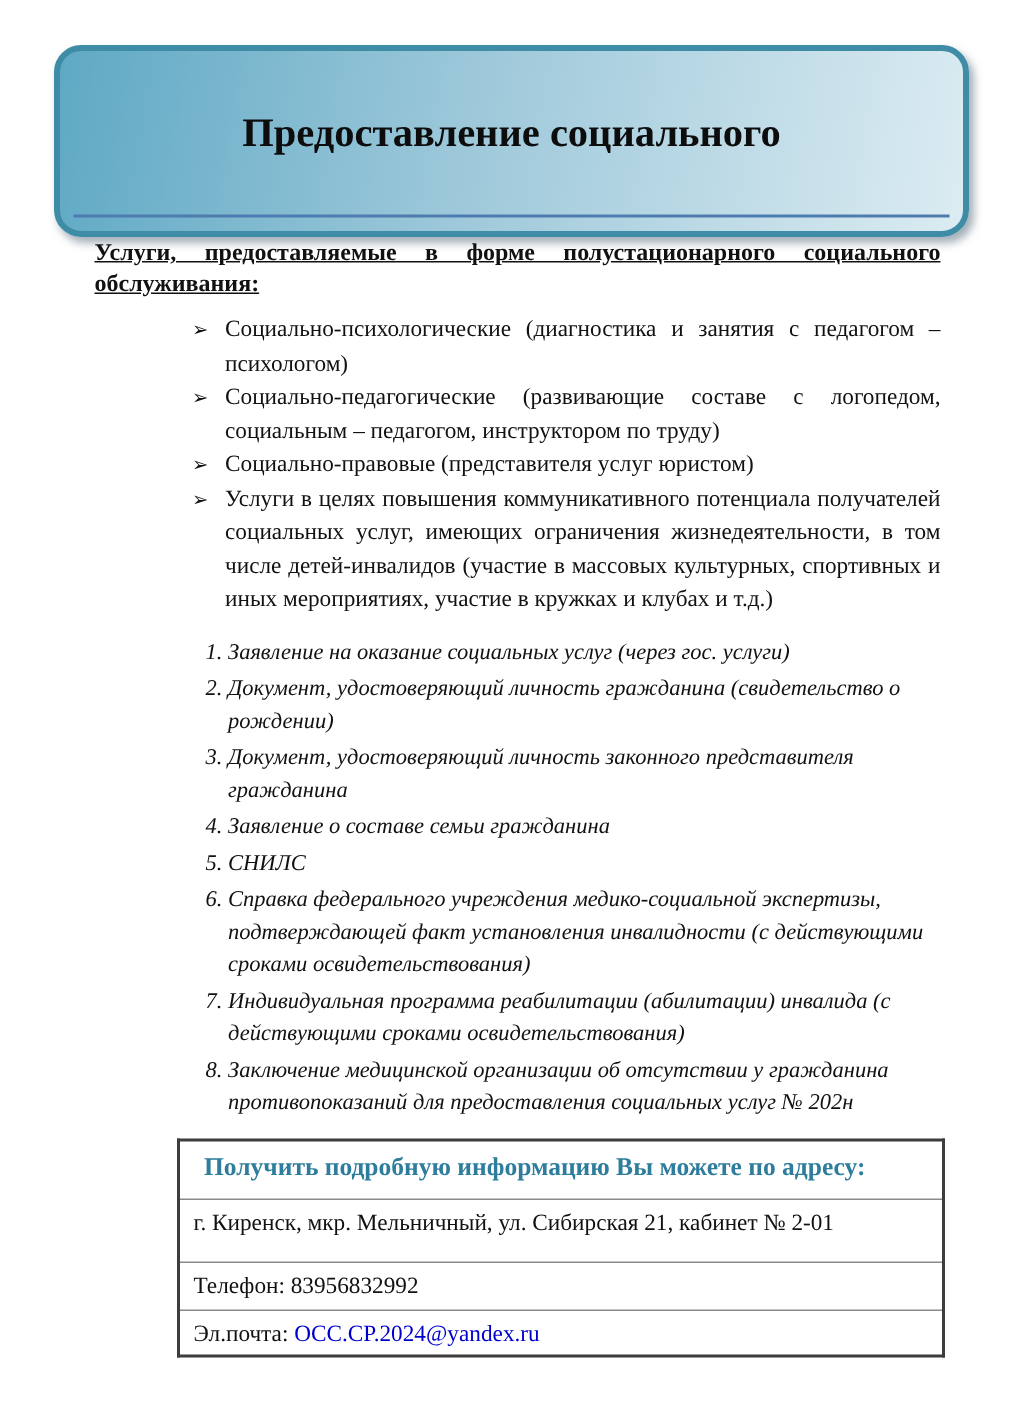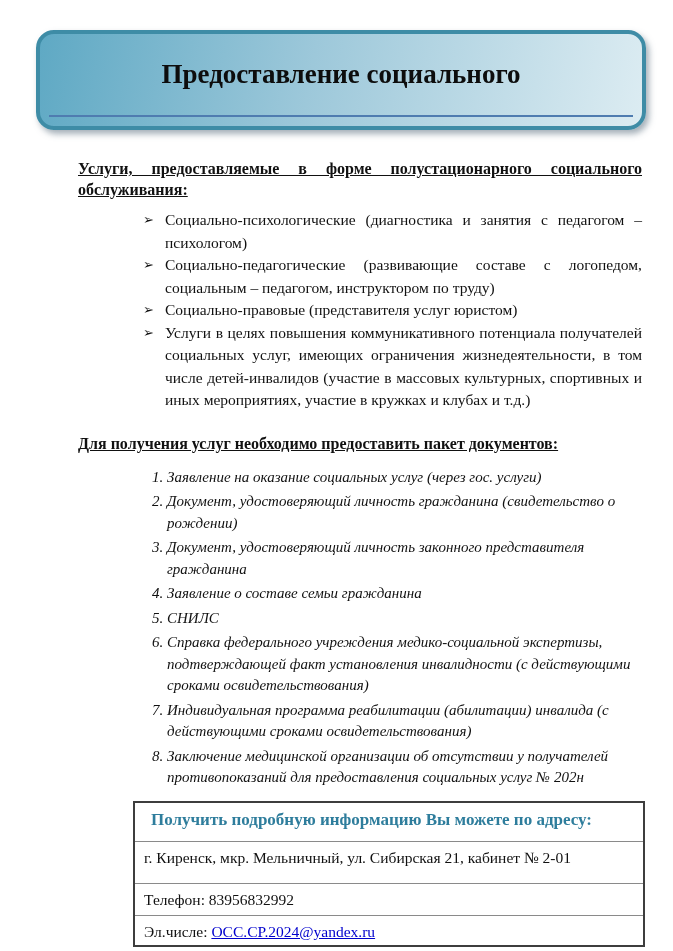--- a/index.html
+++ b/index.html
@@ -1,32 +1,32 @@
 <!DOCTYPE html>
 <html lang="ru" style="--accent-teal: #2e7d9c; --box-border: #3e8ca6; --link-blue: #0000cd;"><head>
 <meta charset="utf-8">
 <style>
   html,body{margin:0;padding:0;background:#fff;}
   body{font-family:"Liberation Serif","DejaVu Serif",serif;color:#111;}
   .page{position:relative;width:673px;height:951px;background:#fff;overflow:hidden;}
 
   
   .header-box{
-    position:absolute;left:36px;top:30px;width:610px;height:100px;box-sizing:border-box;
+    position:absolute;left:36px;top:30px;width:610px;height:128px;box-sizing:border-box;
     border:4px solid var(--box-border,#3e8ca6);border-radius:18px;
     background:linear-gradient(100deg,#5fa9c4 0%,#9dc8da 45%,#dcecf2 100%);
     box-shadow:3px 4px 6px rgba(90,110,125,.55);
     display:flex;flex-direction:column;justify-content:center;align-items:center;
     text-align:center;padding-bottom:12px;
   }
   .header-title{font-weight:bold;font-size:27px;line-height:33px;color:#0d0d0d;white-space:nowrap;}
   .header-divider{position:absolute;bottom:9px;left:9px;right:9px;height:0;border-top:2px solid #4f7cb0;}
 
   
-  .content{position:absolute;left:78px;top:158px;width:564px;}
+  .content{position:absolute;left:63px;top:158px;width:564px;}
   .section-heading{
     font-weight:bold;font-size:16px;line-height:21px;margin:0;
     text-align:justify;text-decoration:underline;
   }
   .docs-heading{margin-top:21px;text-align:left;}
 
   .bullet-list{list-style:none;margin:9px 0 0 0;padding:0 0 0 65px;}
   .bullet-item{display:flex;font-size:15.5px;line-height:22.5px;margin:0;}
   .bullet-glyph{flex:0 0 22px;font-size:13px;}
   .bullet-text{flex:1;text-align:justify;}
@@ -37,21 +37,21 @@
   
   .contact-table{
     margin:12px 0 0 55px;width:512px;border-collapse:collapse;
     font-size:15.5px;border:2px solid #3d3d3d;
   }
   .contact-table td{border:1px solid #8a8a8a;padding:7px 9px 4px 9px;vertical-align:top;}
   .row-header td{color:var(--accent-teal,#2e7d9c);font-weight:bold;font-size:17px;height:40px;box-sizing:border-box;padding-left:16px;}
   .row-address td{height:42px;box-sizing:border-box;margin-top:21px;}
   .row-phone td{height:32px;box-sizing:border-box;}
   .row-email td{height:30px;box-sizing:border-box;}
-  .email-link{color:var(--link-blue,#0000cd);text-decoration:underline;cursor:pointer;}
+  .email-link{color:var(--link-blue,#0000cd);cursor:pointer;}
 </style>
 </head>
 <body>
 
 <div class="page">
 
   <div class="header-box">
     <div class="header-title">Предоставление социального</div>
     <div class="header-divider"></div>
   </div>
@@ -72,47 +72,46 @@
       <li class="bullet-item">
         <span class="bullet-glyph">➢</span>
         <span class="bullet-text">Социально-правовые (представителя услуг юристом)</span>
       </li>
       <li class="bullet-item">
         <span class="bullet-glyph">➢</span>
         <span class="bullet-text">Услуги в целях повышения коммуникативного потенциала получателей социальных услуг, имеющих ограничения жизнедеятельности, в том числе детей-инвалидов (участие в массовых культурных, спортивных и иных мероприятиях, участие в кружках и клубах и т.д.)</span>
       </li>
     </ul>
 
-    <p class="section-heading docs-heading">Для получения услуг необходимо предоставить пакет документов:</p>
 
     <ol class="doc-list">
       <li>Заявление на оказание социальных услуг (через гос. услуги)</li>
       <li>Документ, удостоверяющий личность гражданина (свидетельство о рождении)</li>
       <li>Документ, удостоверяющий личность законного представителя гражданина</li>
       <li>Заявление о составе семьи гражданина</li>
       <li>СНИЛС</li>
       <li>Справка федерального учреждения медико-социальной экспертизы, подтверждающей факт установления инвалидности (с действующими сроками освидетельствования)</li>
       <li>Индивидуальная программа реабилитации (абилитации) инвалида (с действующими сроками освидетельствования)</li>
-      <li>Заключение медицинской организации об отсутствии у получателей противопоказаний для предоставления социальных услуг № 202н</li>
+      <li>Заключение медицинской организации об отсутствии у гражданина противопоказаний для предоставления социальных услуг № 202н</li>
     </ol>
 
     <table class="contact-table">
       <tbody>
         <tr class="row-header">
           <td>Получить подробную информацию Вы можете по адресу:</td>
         </tr>
         <tr class="row-address">
           <td>г. Киренск, мкр. Мельничный, ул. Сибирская 21, кабинет № 2-01</td>
         </tr>
         <tr class="row-phone">
           <td>Телефон: 83956832992</td>
         </tr>
         <tr class="row-email">
           <td>
-            <span>Эл.числе:</span>
+            <span>Эл.почта:</span>
             <a class="email-link">OCC.CP.2024@yandex.ru</a>
           </td>
         </tr>
       </tbody>
     </table>
 
   </div>
 </div>
 
 </body></html>

